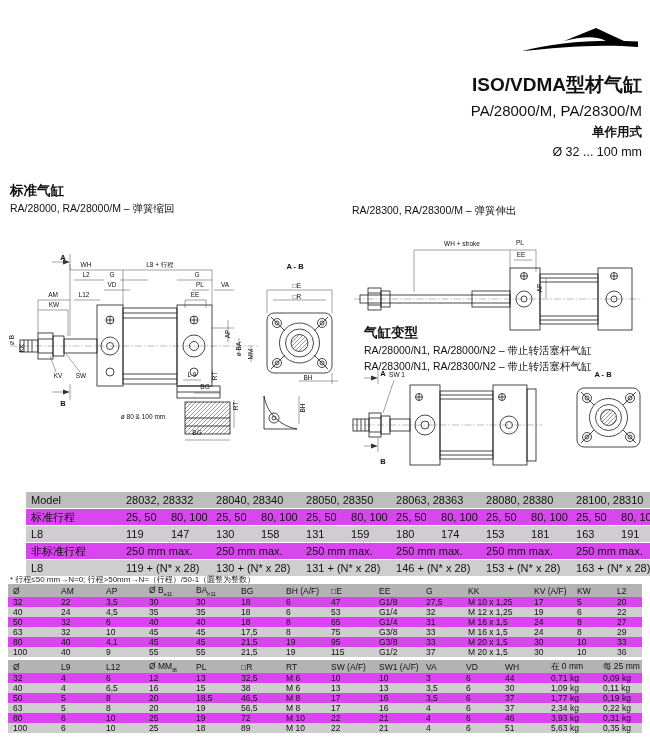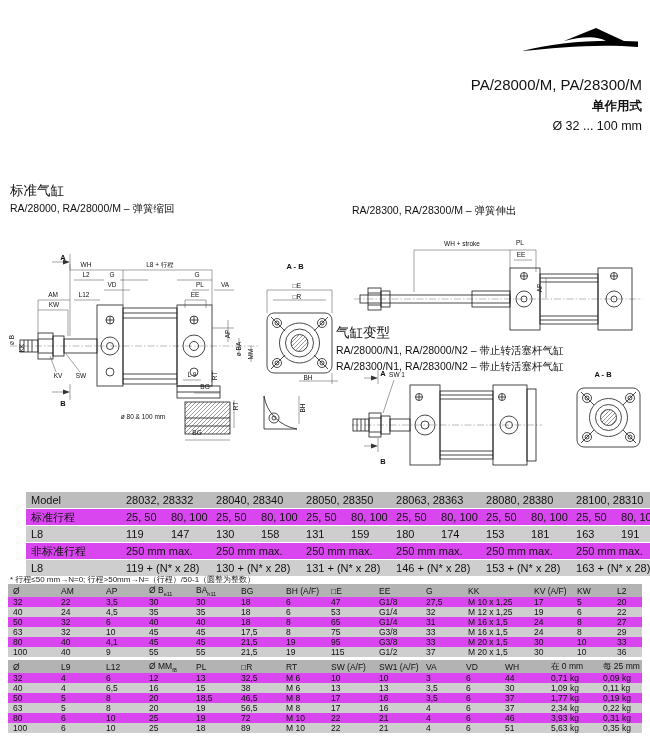--- a/index.html
+++ b/index.html
@@ -7,25 +7,25 @@
        font-family:"Liberation Sans",sans-serif;overflow:hidden}
   .abs{position:absolute}
   
   #logo{top:24px;right:10px;width:120px;height:32px}
   #title-block{top:72px;right:8px;text-align:right}
   #title-block .t1{font-size:19px;font-weight:bold}
   #title-block .t2{font-size:15px;margin-top:4px}
   #title-block .t3{font-size:12.5px;font-weight:bold;margin-top:5px}
   #title-block .t4{font-size:12.5px;margin-top:4px}
   
-  .sec-title{font-size:13.5px;font-weight:normal}
+  .sec-title{font-size:13.5px;font-weight:bold}
   .sec-line{font-size:10.5px;margin-top:2px}
   #sec-std{left:10px;top:182px}
   #line-springout{left:352px;top:204px;font-size:10.5px}
-  #sec-var{left:336px;top:324px}
+  #sec-var{left:364px;top:324px}
   
   table{position:absolute;border-collapse:collapse;table-layout:fixed}
   #t1{left:26px;top:492px;width:634px;font-size:11px}
   #t1 td{height:16px;padding:0 0 0 5px;vertical-align:middle;white-space:nowrap;overflow:hidden}
   #t2{left:8px;top:584px;width:634px;font-size:8.5px}
   #t3{left:8px;top:660px;width:634px;font-size:8.5px}
   #t2 th,#t3 th{height:13px;background:#b3b3b3;font-weight:normal;text-align:left;
                 padding:0 0 0 5px;white-space:nowrap;overflow:hidden;vertical-align:middle}
   #t2 td,#t3 td{height:9.8px;padding:0 0 0 5px;white-space:nowrap;overflow:hidden;vertical-align:middle}
   tr.dark{background:#bdbdbd}
@@ -48,20 +48,21 @@
 </style>
 </head>
 <body>
 
 <svg id="logo" class="abs" viewBox="0 0 120 32">
   <path d="M44,17 L76,4 L104,17 L86,17 C76,11 60,13 44,17 Z" fill="#000"></path>
   <path d="M2,27 C34,19 72,15 118,17.5 L118,23 C78,19.5 38,23.5 2,27 Z" fill="#000"></path>
 </svg>
 
 <div id="title-block" class="abs">
+  <div class="t1">ISO/VDMA型材气缸</div>
   <div class="t2">PA/28000/M, PA/28300/M</div>
   <div class="t3">单作用式</div>
   <div class="t4">Ø 32 ... 100 mm</div>
 </div>
 
 <div id="sec-std" class="abs">
   <div class="sec-title">标准气缸</div>
   <div class="sec-line">RA/28000, RA/28000/M – 弹簧缩回</div>
 </div>
 <div id="line-springout" class="abs">RA/28300, RA/28300/M – 弹簧伸出</div>

